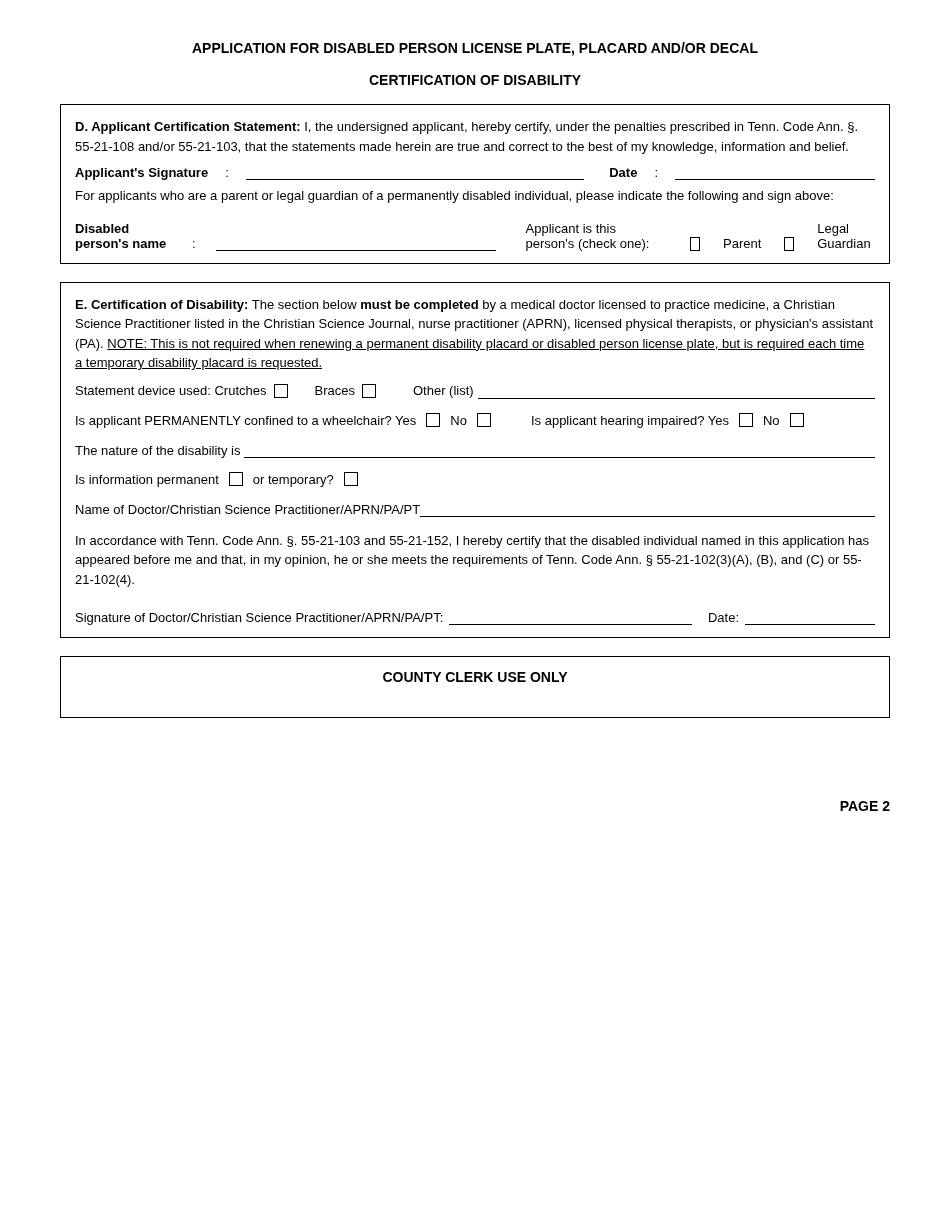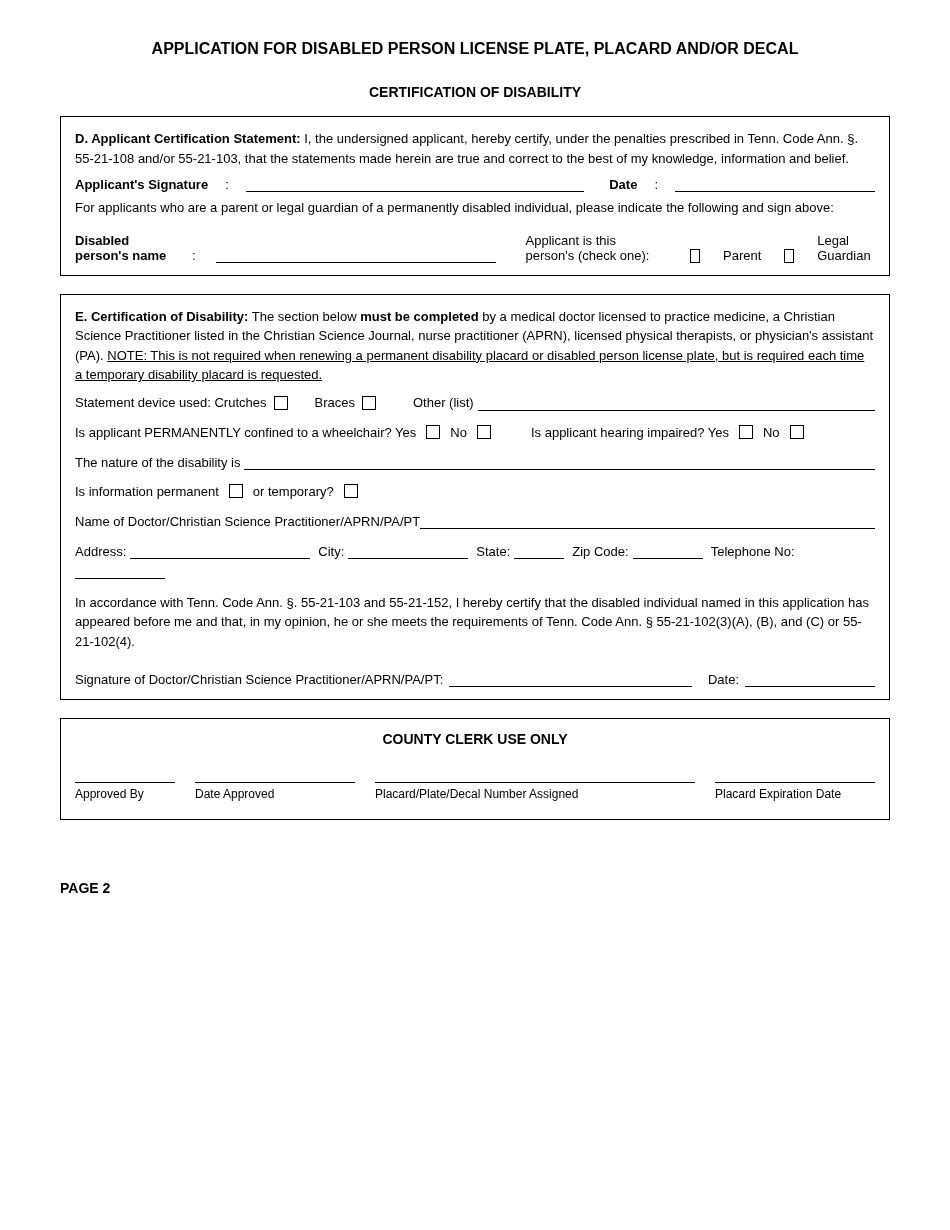--- a/index.html
+++ b/index.html
@@ -8,22 +8,22 @@
       font-family: Arial, sans-serif;
       font-size: 13px;
       color: #000;
       width: 950px;
       min-height: 1230px;
       padding: 40px 60px;
     }
     .page-title {
       text-align: center;
       font-weight: bold;
-      font-size: 16px;
-      margin-bottom: 26px;
+      font-size: 14px;
+      margin-bottom: 16px;
       text-transform: uppercase;
     }
     .section-title {
       text-align: center;
       font-weight: bold;
       font-size: 14px;
       margin-bottom: 16px;
       text-transform: uppercase;
     }
     .box {
@@ -170,24 +170,24 @@
     .clerk-field-group .line {
       border-bottom: 1px solid #000;
       height: 16px;
       margin-bottom: 4px;
     }
     .clerk-field-group .lbl {
       font-size: 12px;
       white-space: nowrap;
     }
     .page-num {
-      text-align: left;
-      font-weight: bold;
-      font-size: 14px;
-      margin-top: 60px;
+      text-align: right;
+      font-weight: bold;
+      font-size: 14px;
+      margin-top: 80px;
     }
     .underline-note {
       text-decoration: underline;
     }
     .bold { font-weight: bold; }
   </style>
 </head>
 <body>
 
 <div class="page-title">APPLICATION FOR DISABLED PERSON LICENSE PLATE, PLACARD AND/OR DECAL</div>
@@ -259,58 +259,28 @@
     <span class="small-box"></span>
     <span>or temporary?</span>
     <span class="small-box"></span>
   </div>
 
   <div class="doctor-name-row">
     <span>Name of Doctor/Christian Science Practitioner/APRN/PA/PT</span>
     <div class="field"></div>
   </div>
 
-  <div class="address-row" style="margin-bottom:14px; align-items:flex-end;">
-    <span>Address:</span>
-    <div class="field" style="width:180px;"></div>
-    <span style="margin-left:4px;">City:</span>
-    <div class="field" style="width:120px;"></div>
-    <span style="margin-left:4px;">State:</span>
-    <div class="field" style="width:50px;"></div>
-    <span style="margin-left:4px;">Zip Code:</span>
-    <div class="field" style="width:70px;"></div>
-    <span style="margin-left:4px;">Telephone No:</span>
-    <div class="field" style="width:90px;"></div>
-  </div>
 
   <p class="cert-text" style="margin-bottom:20px;">In accordance with Tenn. Code Ann. §. 55-21-103 and 55-21-152, I hereby certify that the disabled individual named in this application has appeared before me and that, in my opinion, he or she meets the requirements of Tenn. Code Ann. § 55-21-102(3)(A), (B), and (C) or 55- 21-102(4).</p>
 
   <div class="sig-date-row">
     <span>Signature of Doctor/Christian Science Practitioner/APRN/PA/PT:</span>
     <div class="sig-field"></div>
     <span class="date-lbl">Date:</span>
     <div class="date-field"></div>
   </div>
 </div>
 
 <div class="county-clerk-box">
   <div class="county-clerk-title">COUNTY CLERK USE ONLY</div>
-  <div class="clerk-fields-row">
-    <div class="clerk-field-group" style="flex:0 0 100px;">
-      <div class="line" style="width:100px;"></div>
-      <span class="lbl">Approved By</span>
-    </div>
-    <div class="clerk-field-group" style="flex:0 0 160px;">
-      <div class="line" style="width:160px;"></div>
-      <span class="lbl">Date Approved</span>
-    </div>
-    <div class="clerk-field-group" style="flex:1;">
-      <div class="line" style="width:100%;"></div>
-      <span class="lbl">Placard/Plate/Decal Number Assigned</span>
-    </div>
-    <div class="clerk-field-group" style="flex:0 0 160px;">
-      <div class="line" style="width:160px;"></div>
-      <span class="lbl">Placard Expiration Date</span>
-    </div>
-  </div>
 </div>
 
 <div class="page-num">PAGE 2</div>
 
 </body></html>

